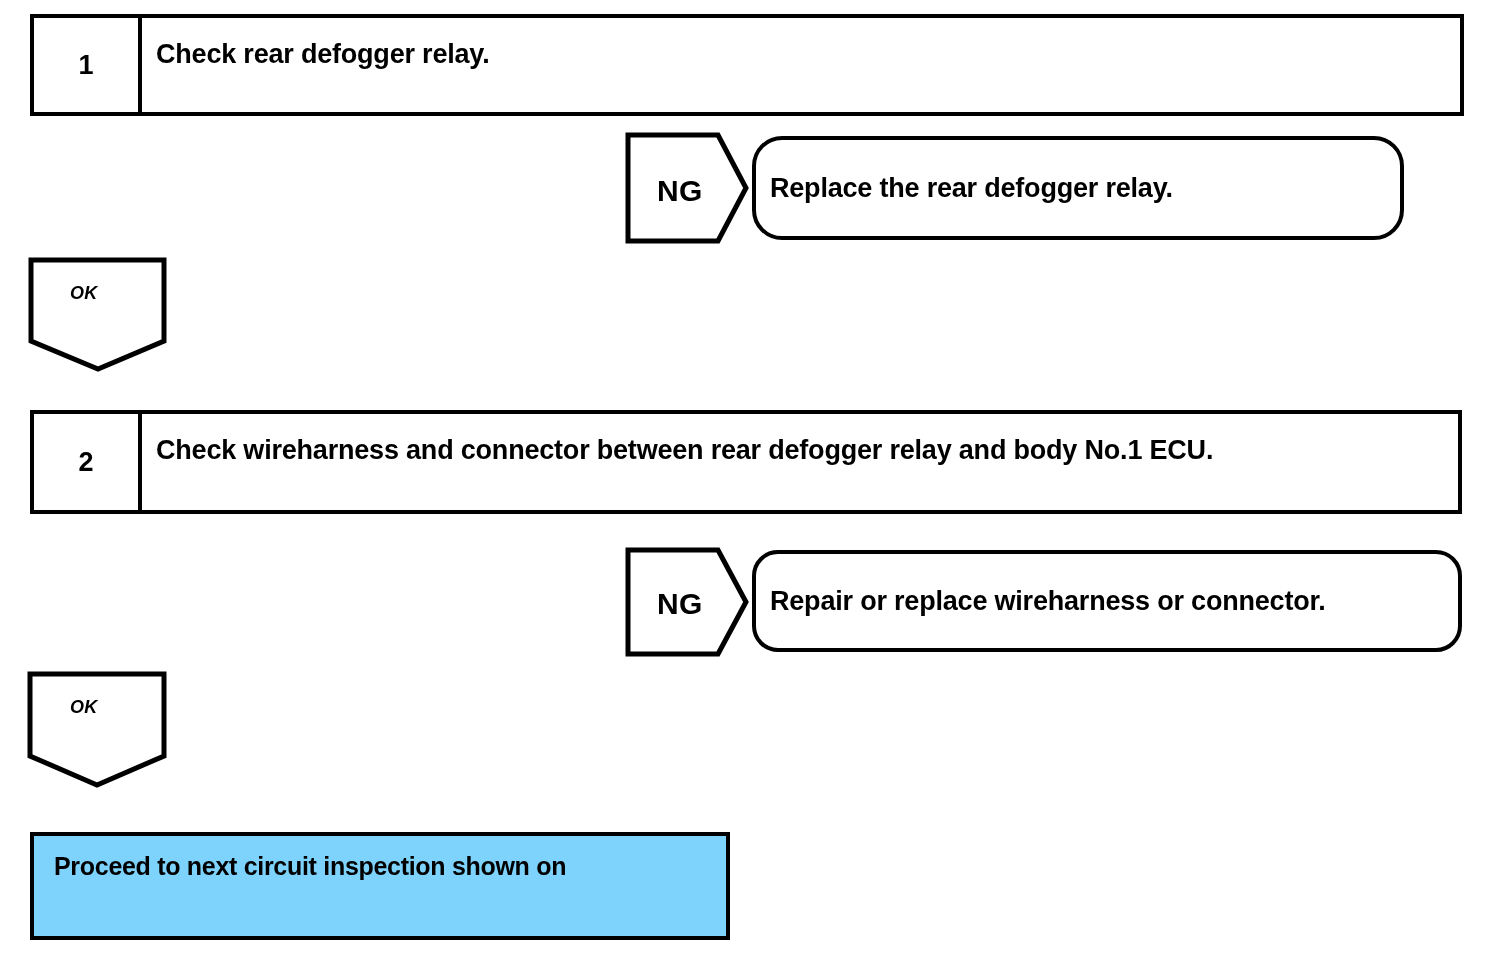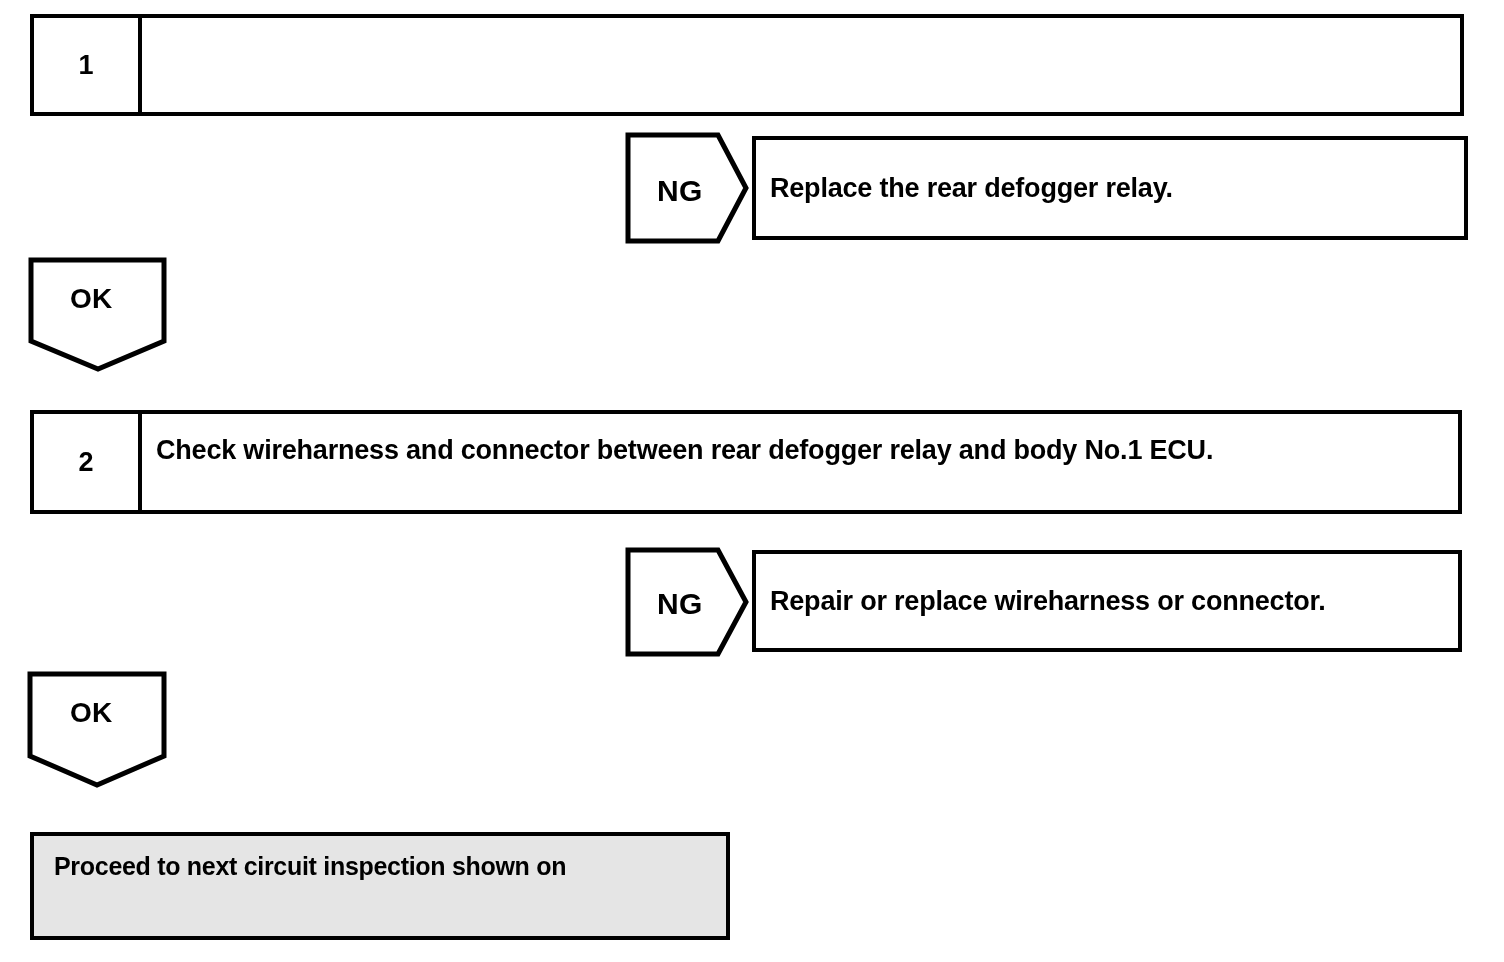--- a/index.html
+++ b/index.html
@@ -65,21 +65,21 @@
     align-items: center;
     font-size: 27px;
     font-weight: bold;
     letter-spacing: -0.2px;
     padding-left: 14px;
   }
   .final-box {
     position: absolute;
     box-sizing: border-box;
     border: 4px solid #000;
-    background: #e5e5e5;
+    background: #7dd3fc;
     font-size: 25px;
     font-weight: bold;
     line-height: 1.32;
     letter-spacing: -0.3px;
     padding: 14px 12px 0 20px;
   }
 
   
   .ng-arrow {
     position: absolute;
@@ -96,63 +96,65 @@
 
   
   .ok-arrow {
     position: absolute;
   }
   .ok-arrow svg {
     display: block;
   }
   .ok-label {
     position: absolute;
-    font-size: 28px;
+    font-size: 18px;
     font-weight: bold;
     letter-spacing: 0.3px;
+    font-style: italic;
   }
 </style>
 </head>
 <body>
 
 <div id="page">
 
   <div class="step-box" style="left:30px; top:14px; width:1434px; height:102px;">
     <div class="step-num">1</div>
+    <div class="step-text">Check rear defogger relay.</div>
   </div>
 
   <div class="ng-arrow" style="left:625px; top:132px;">
     <svg width="124" height="112" viewBox="0 0 124 112" aria-hidden="true">
       <polygon points="3,3 93,3 121,56 93,109 3,109" fill="#ffffff" stroke="#000000" stroke-width="5" stroke-linejoin="miter"></polygon>
     </svg>
   </div>
   <div class="ng-label" style="left:657px; top:174px;">NG</div>
 
-  <div class="result-box" style="left:752px; top:136px; width:716px; height:104px;">Replace the rear defogger relay.</div>
+  <div class="result-box" style="left:752px; top:136px; width:652px; height:104px;border-radius:30px;">Replace the rear defogger relay.</div>
 
   <div class="ok-arrow" style="left:28px; top:257px;">
     <svg width="140" height="116" viewBox="0 0 140 116" aria-hidden="true">
       <polygon points="3,3 136,3 136,84 70,112 3,84" fill="#ffffff" stroke="#000000" stroke-width="5" stroke-linejoin="miter"></polygon>
     </svg>
   </div>
   <div class="ok-label" style="left:70px; top:283px;">OK</div>
 
   <div class="step-box" style="left:30px; top:410px; width:1432px; height:104px;">
     <div class="step-num">2</div>
     <div class="step-text two-line">Check wireharness and connector between rear defogger relay and body No.1 ECU.</div>
   </div>
 
   <div class="ng-arrow" style="left:625px; top:547px;">
     <svg width="124" height="110" viewBox="0 0 124 110" aria-hidden="true">
       <polygon points="3,3 93,3 121,55 93,107 3,107" fill="#ffffff" stroke="#000000" stroke-width="5" stroke-linejoin="miter"></polygon>
     </svg>
   </div>
   <div class="ng-label" style="left:657px; top:587px;">NG</div>
 
-  <div class="result-box" style="left:752px; top:550px; width:710px; height:102px;">Repair or replace wireharness or connector.</div>
+  <div class="result-box" style="left:752px; top:550px; width:710px; height:102px;border-radius:26px;">Repair or replace wireharness or connector.</div>
 
   <div class="ok-arrow" style="left:27px; top:671px;">
     <svg width="142" height="118" viewBox="0 0 142 118" aria-hidden="true">
       <polygon points="3,3 137,3 137,85 70,114 3,85" fill="#ffffff" stroke="#000000" stroke-width="5" stroke-linejoin="miter"></polygon>
     </svg>
   </div>
   <div class="ok-label" style="left:70px; top:697px;">OK</div>
 
   <div class="final-box" style="left:30px; top:832px; width:700px; height:108px;">
     <div>Proceed to next circuit inspection shown on</div>

